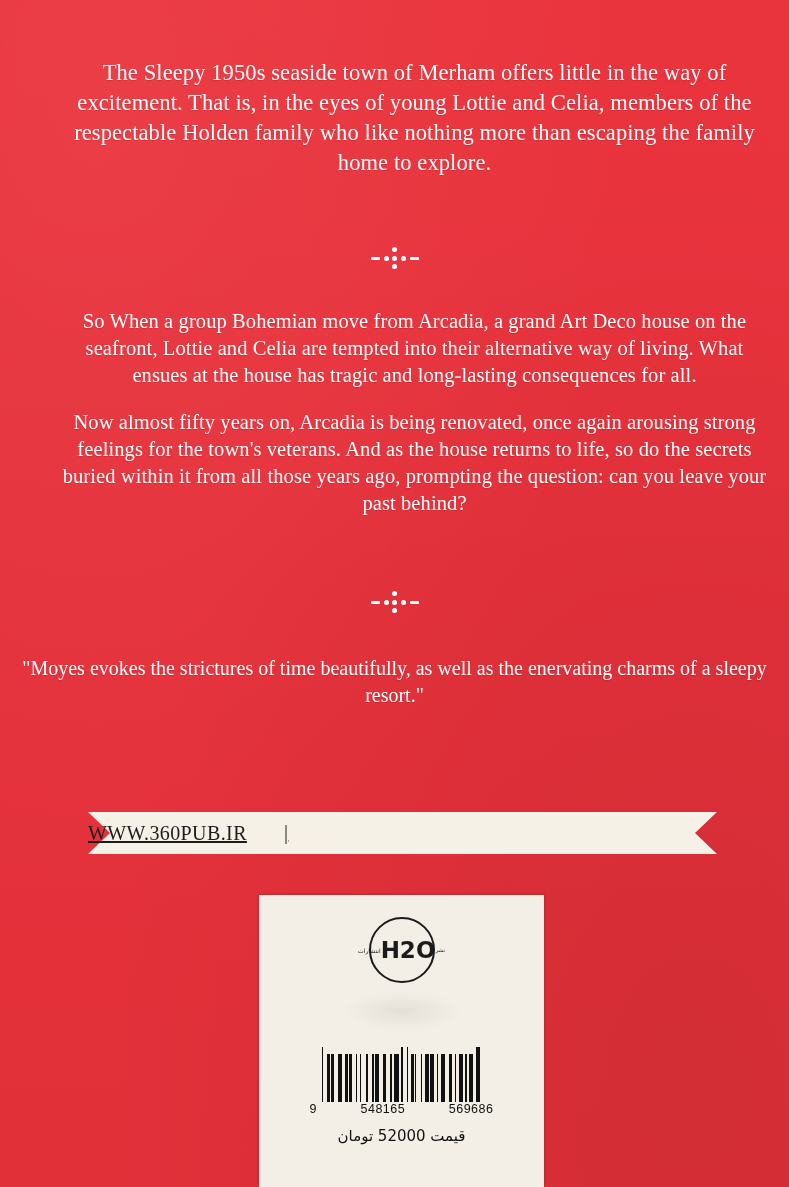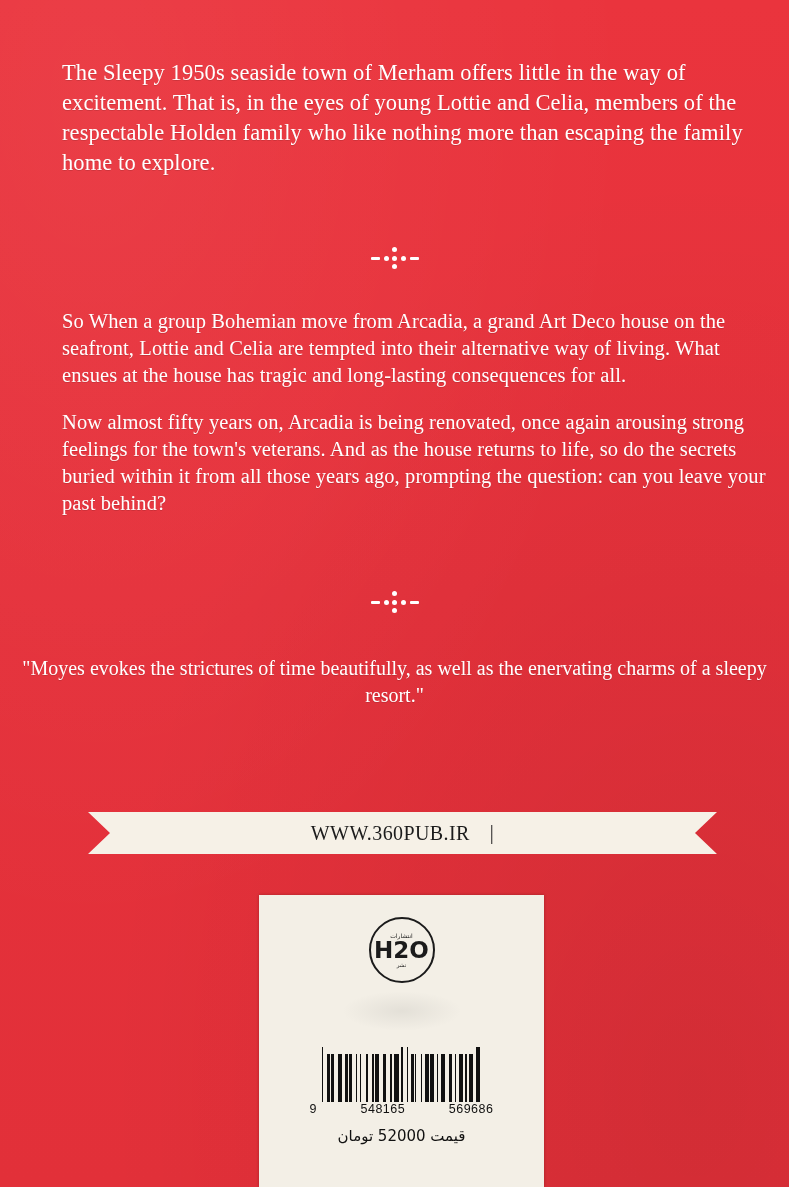--- a/index.html
+++ b/index.html
@@ -21,21 +21,21 @@
     inset: 0;
     background:
       radial-gradient(ellipse at 12% 8%, rgba(255,255,255,0.05), rgba(255,255,255,0) 55%),
       radial-gradient(ellipse at 88% 92%, rgba(0,0,0,0.07), rgba(0,0,0,0) 60%),
       linear-gradient(180deg, #ea343d 0%, #e5313b 50%, #e23039 100%);
   }
   .blurb {
     position: absolute;
     left: 38px;
     right: 22px;
-    text-align: left;
+    text-align: center;
     margin-left: 24px;
   }
   .para {
     font-size: 20.5px;
     line-height: 27px;
     letter-spacing: 0.1px;
     text-shadow: 0 1px 0 rgba(0,0,0,0.12);
   }
   .para.lead {
     font-size: 22.5px;
@@ -113,25 +113,25 @@
     inset: 0;
     background: #f6f1e7;
     clip-path: polygon(0% 0%, 100% 0%, 96.5% 50%, 100% 100%, 0% 100%, 3.5% 50%);
     box-shadow: 0 1px 2px rgba(0,0,0,0.22);
   }
   .ribbon-inner {
     position: absolute;
     inset: 0;
     display: flex;
     align-items: center;
-    justify-content: center;
-    gap: 20px;
+    gap: 37px;
     color: #1c1c1c;
     font-size: 20px;
     letter-spacing: 0.4px;
+    text-decoration: underline;
   }
   .ribbon-sep {
     color: #1c1c1c;
     font-size: 20px;
     transform: translateY(-1px);
   }
 
   
   .sticker {
     position: absolute;
@@ -146,21 +146,21 @@
   .logo {
     position: absolute;
     left: 50%;
     top: 22px;
     transform: translateX(-50%);
     width: 62px;
     height: 62px;
     border-radius: 50%;
     border: 2px solid #1b1b1b;
     display: flex;
-    flex-direction: column;
+    flex-direction: row;
     align-items: center;
     justify-content: center;
     color: #1b1b1b;
   }
   .logo .logo-top {
     font-size: 6px;
     letter-spacing: 0.2px;
     line-height: 7px;
     font-family: "DejaVu Sans", sans-serif;
   }

